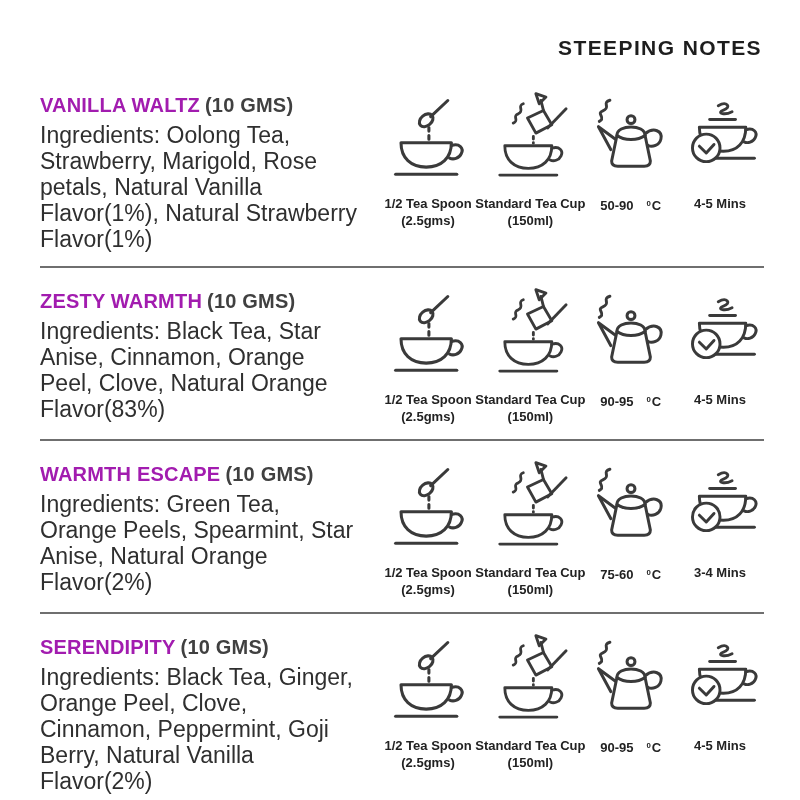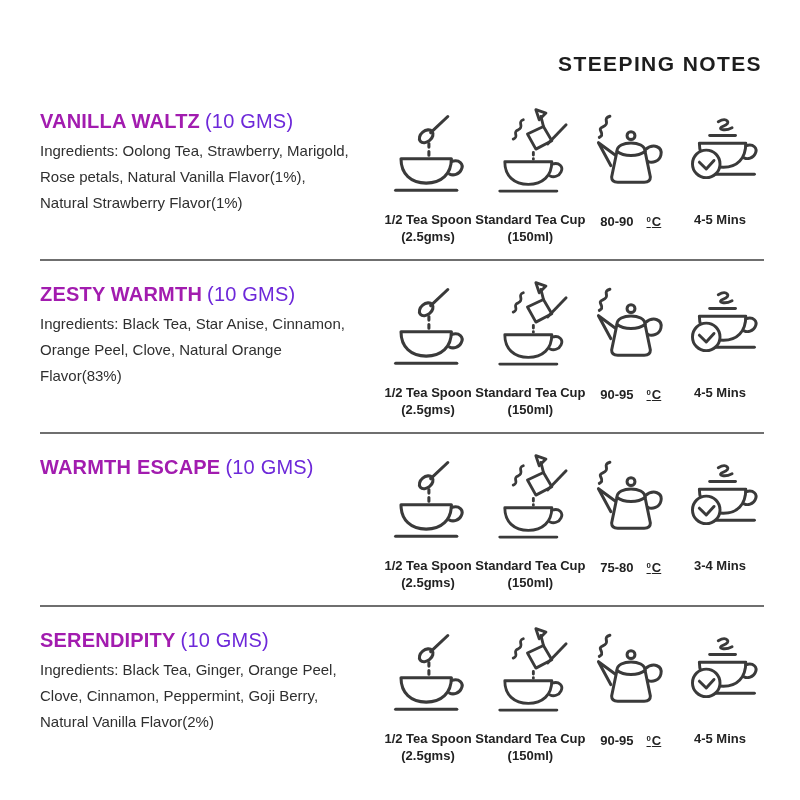--- a/index.html
+++ b/index.html
@@ -1,40 +1,40 @@
 <!DOCTYPE html>
 <html><head>
 <meta charset="utf-8">
 <style>
   * { box-sizing: border-box; }
   html,body { margin:0; padding:0; }
   body {
     width:800px; height:800px; background:#ffffff; overflow:hidden;
     font-family:"Liberation Sans","DejaVu Sans",sans-serif; color:#262626;
   }
-  .page { width:800px; height:564px; padding:28px 36px 0 40px; }
+  .page { width:800px; height:564px; padding:12px 36px 0 40px; }
   .header {
     text-align:right; font-size:21px; font-weight:700; letter-spacing:1.4px;
     color:#1d1d1d; padding:24px 2px 12px 0;
   }
   .divider { border-top:2px solid #6f6f6f; height:0; }
   .section { display:flex; align-items:flex-start; padding:20px 0 14px; min-height:160px; }
   .info { width:318px; flex:none; padding-top:2px; }
   .title-line { font-size:20px; margin-bottom:5px; letter-spacing:.2px; }
   .tname { font-weight:700; color:#a21caf; }
-  .tweight { font-weight:400; margin-left:5px; color:#6d28d9; }
-  .ingredients { margin:0; font-size:15px; line-height:26px; color:#2f2f2f; }
+  .tweight { font-weight:700; margin-left:5px; color:#404040; }
+  .ingredients { margin:0; font-size:23px; line-height:26px; color:#2f2f2f; }
   .steps { flex:1; display:flex; justify-content:space-between; padding-left:24px; padding-top:2px; }
   .step { display:flex; flex-direction:column; }
   .icon-box { height:92px; display:flex; align-items:flex-end; justify-content:center; }
   .step-label {
     margin-top:9px; text-align:center; font-size:13px; font-weight:700;
     line-height:17px; color:#222; white-space:nowrap;
   }
-  .sup-wrap { margin-left:13px;text-decoration:underline; }
+  .sup-wrap { margin-left:13px; }
   .sup { font-size:.6em; vertical-align:.45em; margin-right:1px; }
   svg.lineart { display:block; }
   svg.lineart path, svg.lineart line, svg.lineart ellipse, svg.lineart polygon, svg.lineart circle {
     fill:none; stroke:#3a3a3a; stroke-width:3.4; stroke-linecap:round; stroke-linejoin:round;
   }
   svg.lineart .maskfill { fill:#ffffff; }
 </style>
 </head>
 <body>
 
@@ -92,21 +92,21 @@
           <svg class="lineart" width="88" height="88" viewBox="0 0 100 100" style="margin-bottom:3px">
             <path d="M26,6 C16,9 28,14 18,18 C10,21 22,26 14,30"></path>
             <circle cx="50" cy="28" r="4.5"></circle>
             <path d="M34,46 C34,33 66,33 66,46 L72,75 C72,79 69,81 65,81 H35 C31,81 28,79 28,75 Z"></path>
             <path d="M34,46 C42,52 58,52 66,46"></path>
             <path d="M32,50 L13,36 L27,62"></path>
             <path d="M66,44 C76,36 86,41 84,50 C82.5,57 74,60 69,57"></path>
           </svg>
         </div>
         <div class="step-label">
-          <span>80-90</span><span class="sup-wrap"><span class="sup">0</span><span>C</span></span>
+          <span>50-90</span><span class="sup-wrap"><span class="sup">0</span><span>C</span></span>
         </div>
       </div>
 
       <div class="step">
         <div class="icon-box">
           <svg class="lineart" width="88" height="86" viewBox="0 0 100 100" style="margin-bottom:2px">
             <path d="M48,9 C58,3 64,11 54,14 C46,16.5 54,21 64,16"></path>
             <line x1="38" y1="25" x2="68" y2="25"></line>
             <path d="M26,34 H80 C80,52 70,62 54,62 C38,62 26,52 26,34 Z"></path>
             <path d="M80,37 C89,34 94,40 91,46 C88.5,51.5 82,53 78,51"></path>
@@ -199,20 +199,21 @@
       </div>
 
     </div>
   </div>
 <div class="divider"></div>
   <div class="section">
     <div class="info">
       <div class="title-line">
         <span class="tname">WARMTH ESCAPE</span><span class="tweight">(10 GMS)</span>
       </div>
+      <p class="ingredients">Ingredients: Green Tea, Orange Peels, Spearmint, Star Anise, Natural Orange Flavor(2%)</p>
     </div>
     <div class="steps">
 
       <div class="step">
         <div class="icon-box">
           <svg class="lineart" width="92" height="90" viewBox="0 0 100 100">
             <path d="M72,5 L53,23"></path>
             <ellipse cx="48" cy="27" rx="8.5" ry="6" transform="rotate(-40 48 27)"></ellipse>
             <path d="M51,35 V48" stroke-dasharray="4 5"></path>
             <path d="M20,52 H76 C76,69 65,79 48,79 C31,79 20,69 20,52 Z"></path>
@@ -251,21 +252,21 @@
           <svg class="lineart" width="88" height="88" viewBox="0 0 100 100" style="margin-bottom:3px">
             <path d="M26,6 C16,9 28,14 18,18 C10,21 22,26 14,30"></path>
             <circle cx="50" cy="28" r="4.5"></circle>
             <path d="M34,46 C34,33 66,33 66,46 L72,75 C72,79 69,81 65,81 H35 C31,81 28,79 28,75 Z"></path>
             <path d="M34,46 C42,52 58,52 66,46"></path>
             <path d="M32,50 L13,36 L27,62"></path>
             <path d="M66,44 C76,36 86,41 84,50 C82.5,57 74,60 69,57"></path>
           </svg>
         </div>
         <div class="step-label">
-          <span>75-80</span><span class="sup-wrap"><span class="sup">0</span><span>C</span></span>
+          <span>75-60</span><span class="sup-wrap"><span class="sup">0</span><span>C</span></span>
         </div>
       </div>
 
       <div class="step">
         <div class="icon-box">
           <svg class="lineart" width="88" height="86" viewBox="0 0 100 100" style="margin-bottom:2px">
             <path d="M48,9 C58,3 64,11 54,14 C46,16.5 54,21 64,16"></path>
             <line x1="38" y1="25" x2="68" y2="25"></line>
             <path d="M26,34 H80 C80,52 70,62 54,62 C38,62 26,52 26,34 Z"></path>
             <path d="M80,37 C89,34 94,40 91,46 C88.5,51.5 82,53 78,51"></path>

